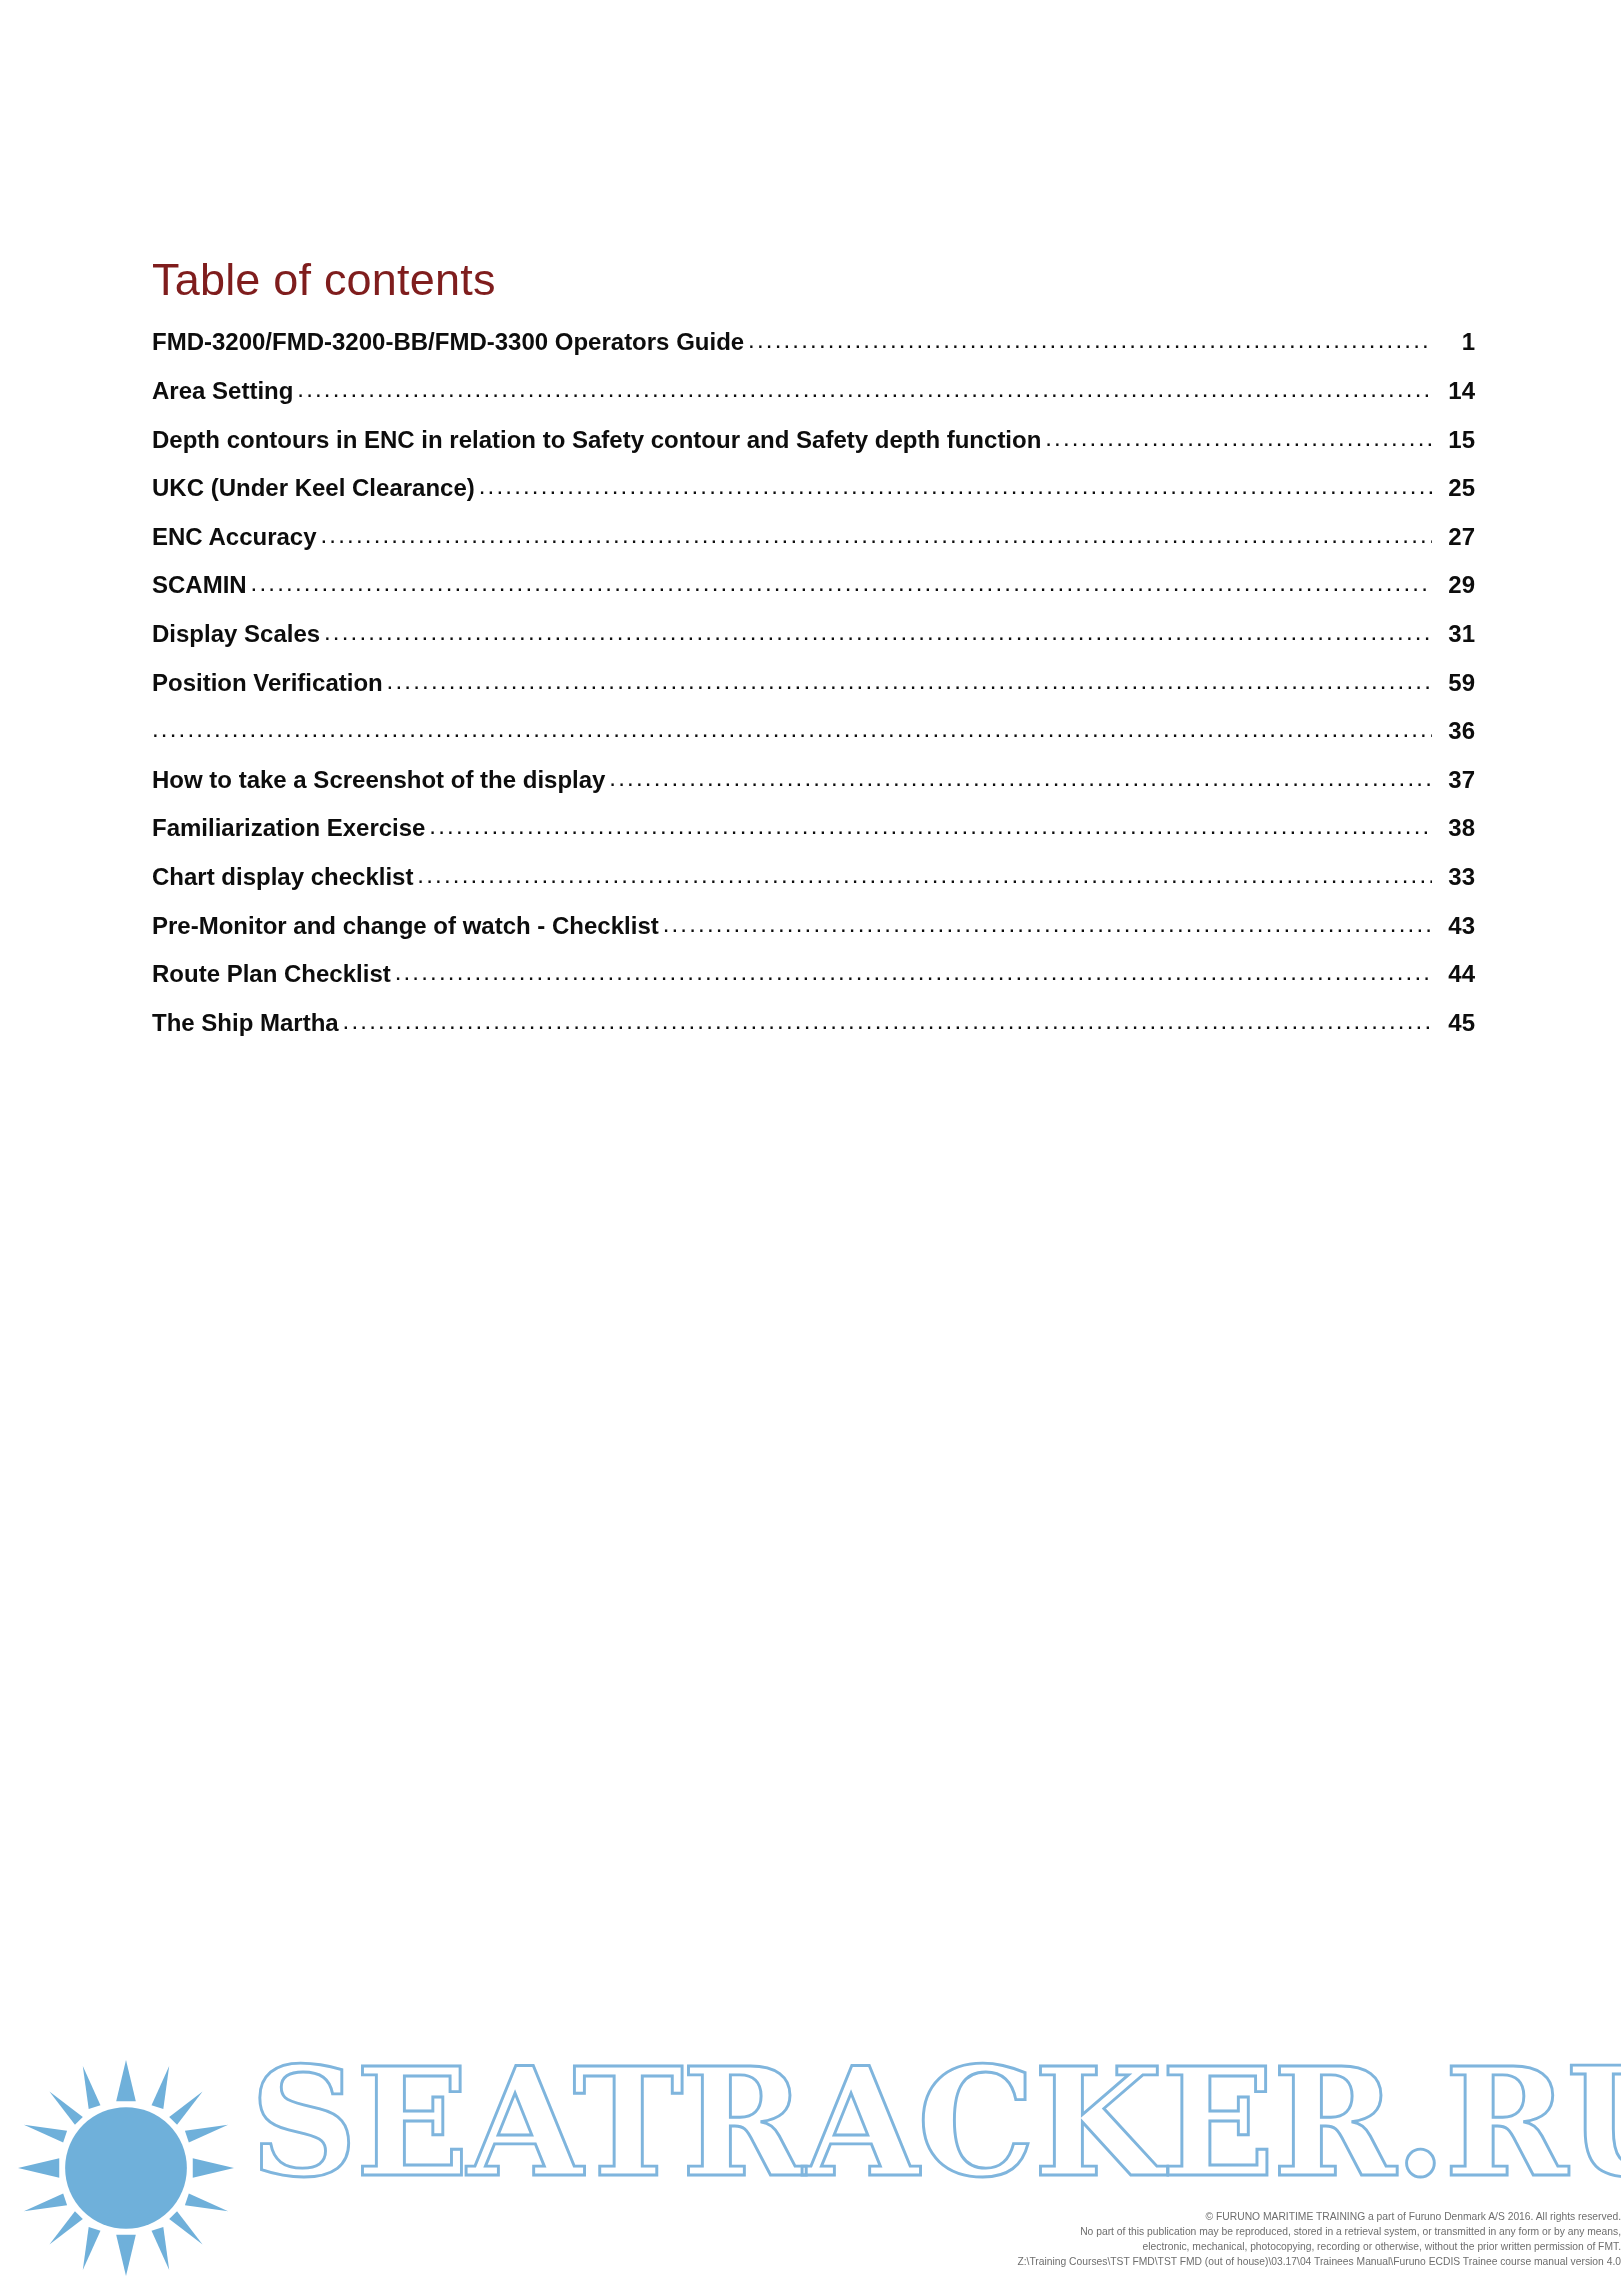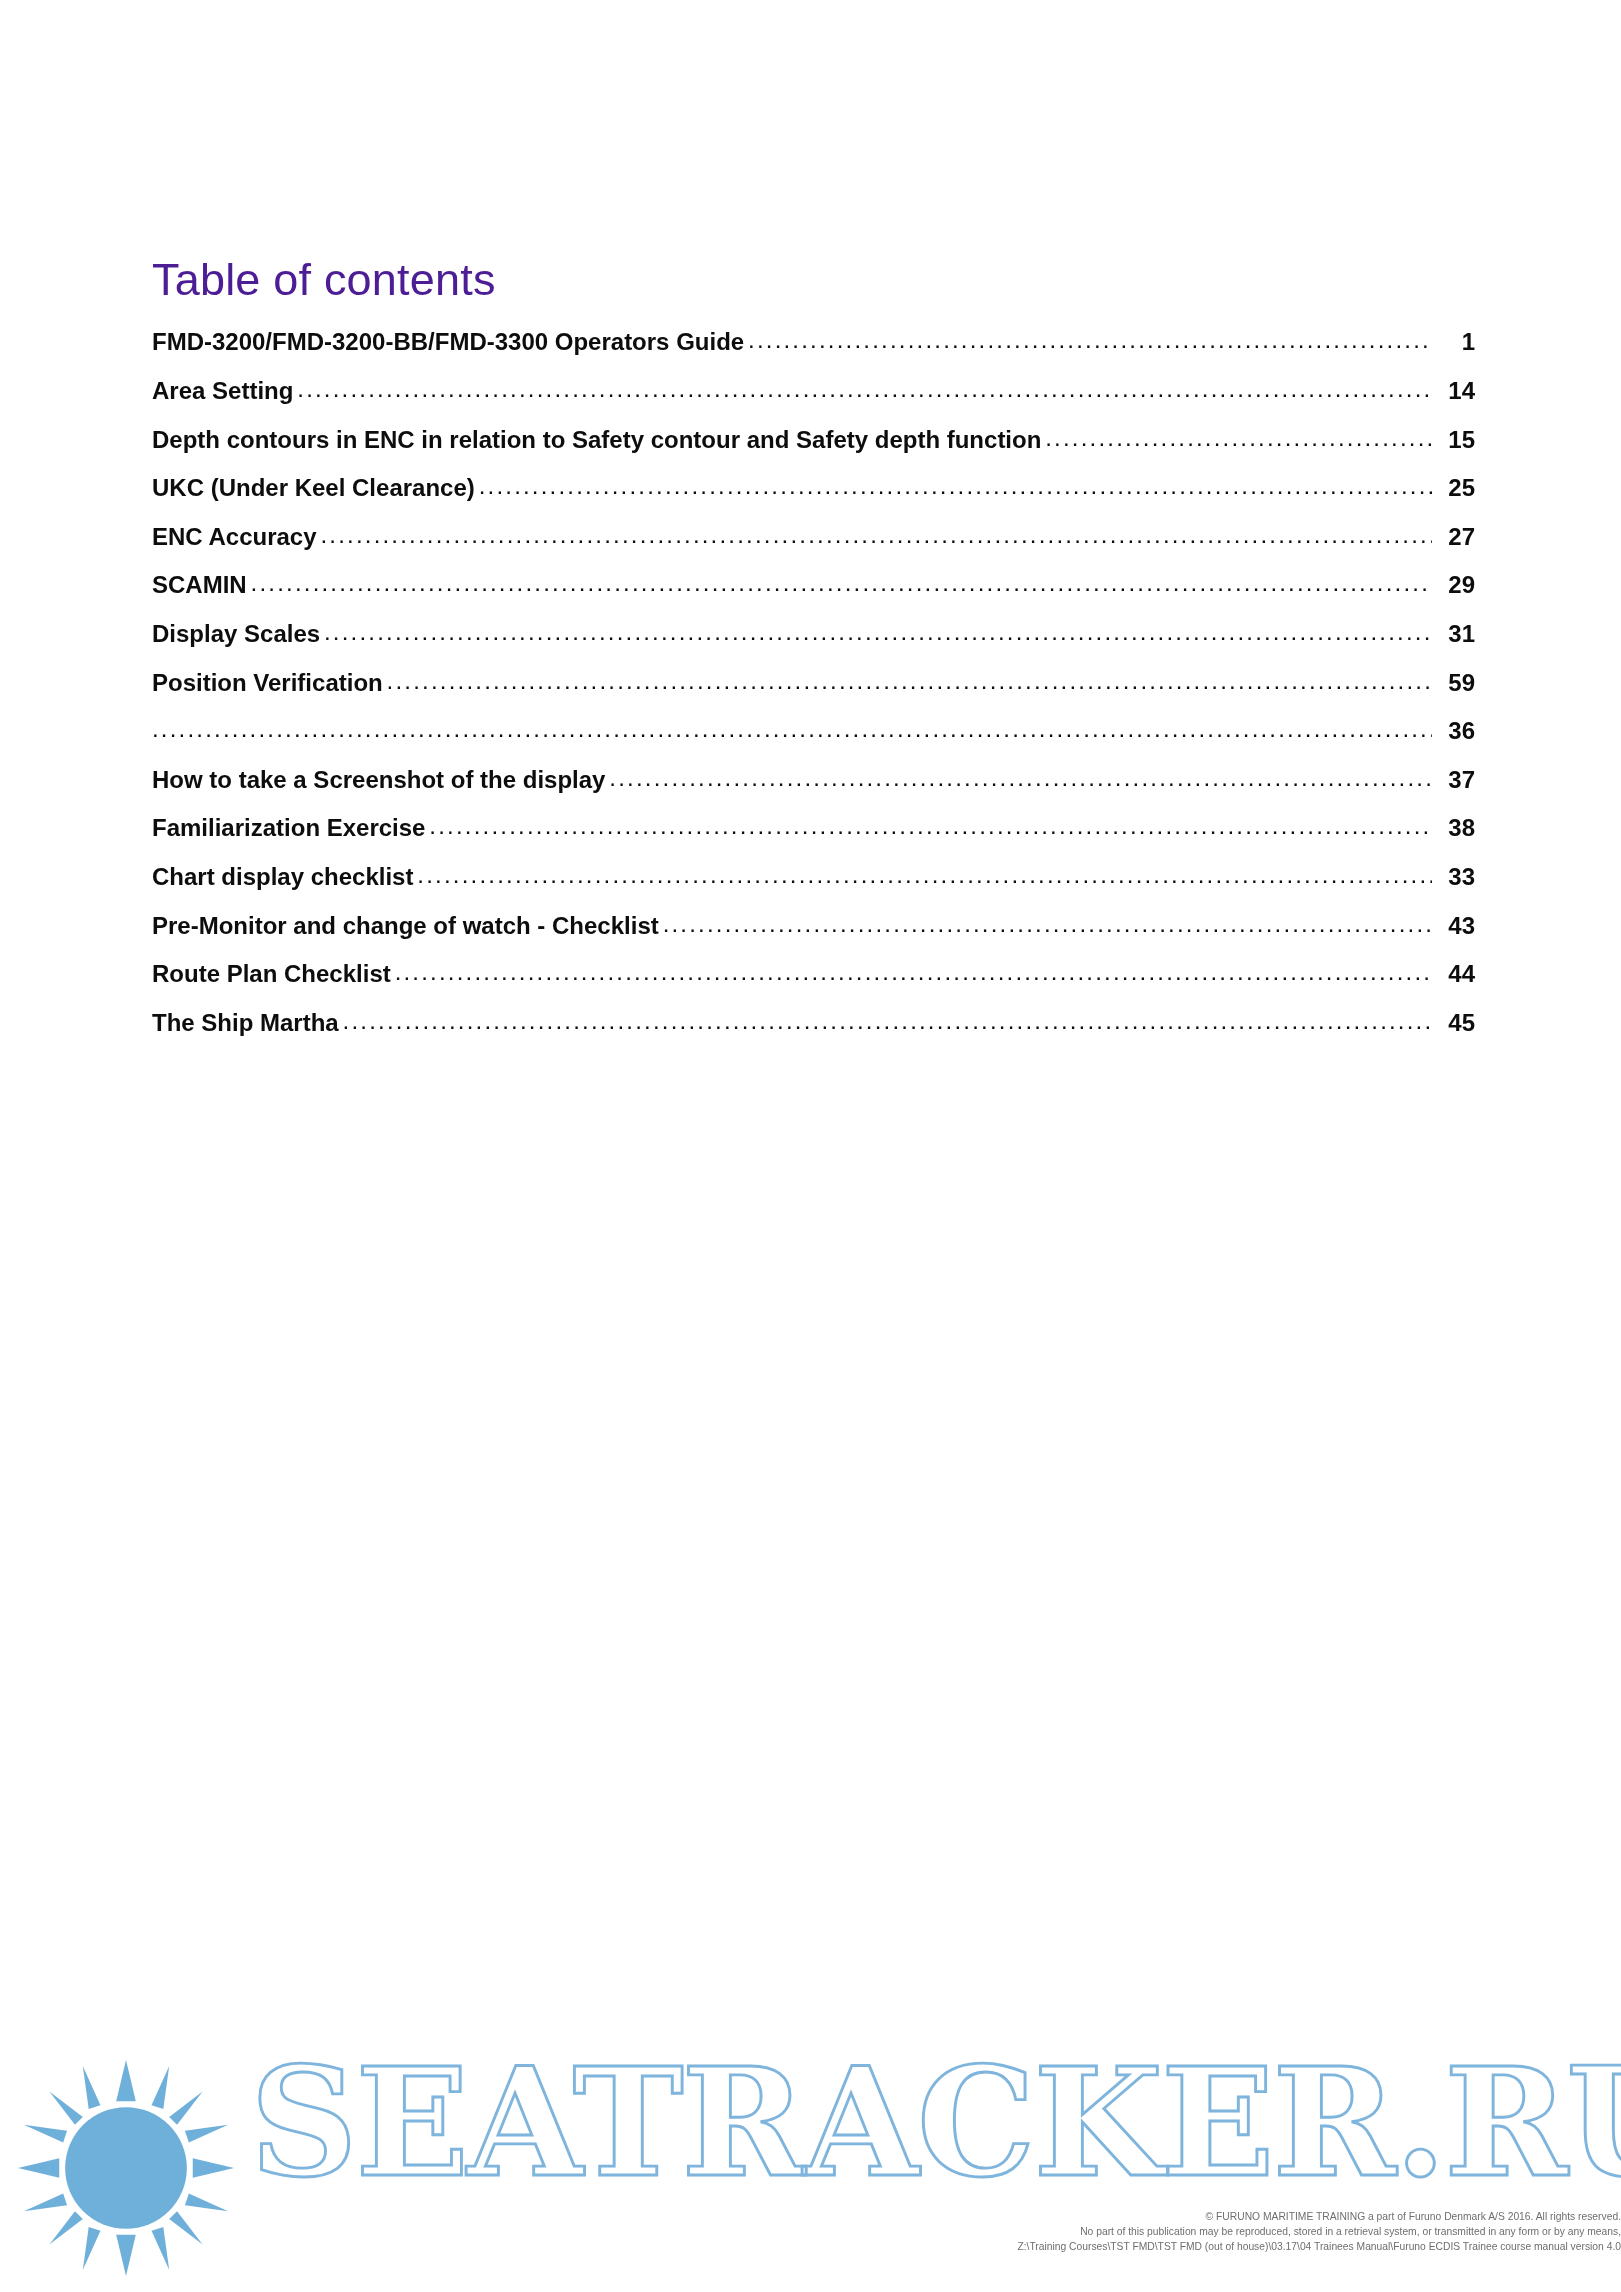--- a/index.html
+++ b/index.html
@@ -25,21 +25,21 @@
   .toc-wrap {
     position: absolute;
     left: 152px;
     top: 255px;
     width: 1323px;
   }
 
   .toc-title {
     font-size: 45px;
     font-weight: 400;
-    color: #4c1d95;
+    color: #7f1d1d;
     letter-spacing: 0.2px;
     margin: 0 0 13.7px 0;
     line-height: 1.1;
   }
 
   .toc-list {
     list-style: none;
     margin: 0;
     padding: 0;
   }
@@ -203,20 +203,21 @@
         <span class="toc-label">The Ship Martha</span>
         <span class="toc-leader">..................................................................................................................................................</span>
         <span class="toc-page">45</span>
       </li>
     </ul>
   </div>
 
   <div class="footer">
     <div>© FURUNO MARITIME TRAINING a part of  Furuno Denmark A/S 2016. All rights reserved.</div>
     <div>No part of this publication may be reproduced, stored in a retrieval system, or transmitted in any form or by any means,</div>
+    <div>electronic, mechanical, photocopying, recording or otherwise, without the prior written permission of FMT.</div>
     <div>Z:\Training Courses\TST FMD\TST FMD (out of house)\03.17\04 Trainees Manual\Furuno ECDIS Trainee course manual version 4.0</div>
   </div>
 
   <div class="watermark">
     <svg class="wm-sun" viewBox="0 0 220 220">
       <g fill="#6fb0da">
         <g>
           <polygon points="110,0 120,42 100,42"></polygon>
           <polygon points="110,220 120,178 100,178"></polygon>
           <polygon points="0,110 42,100 42,120"></polygon>

